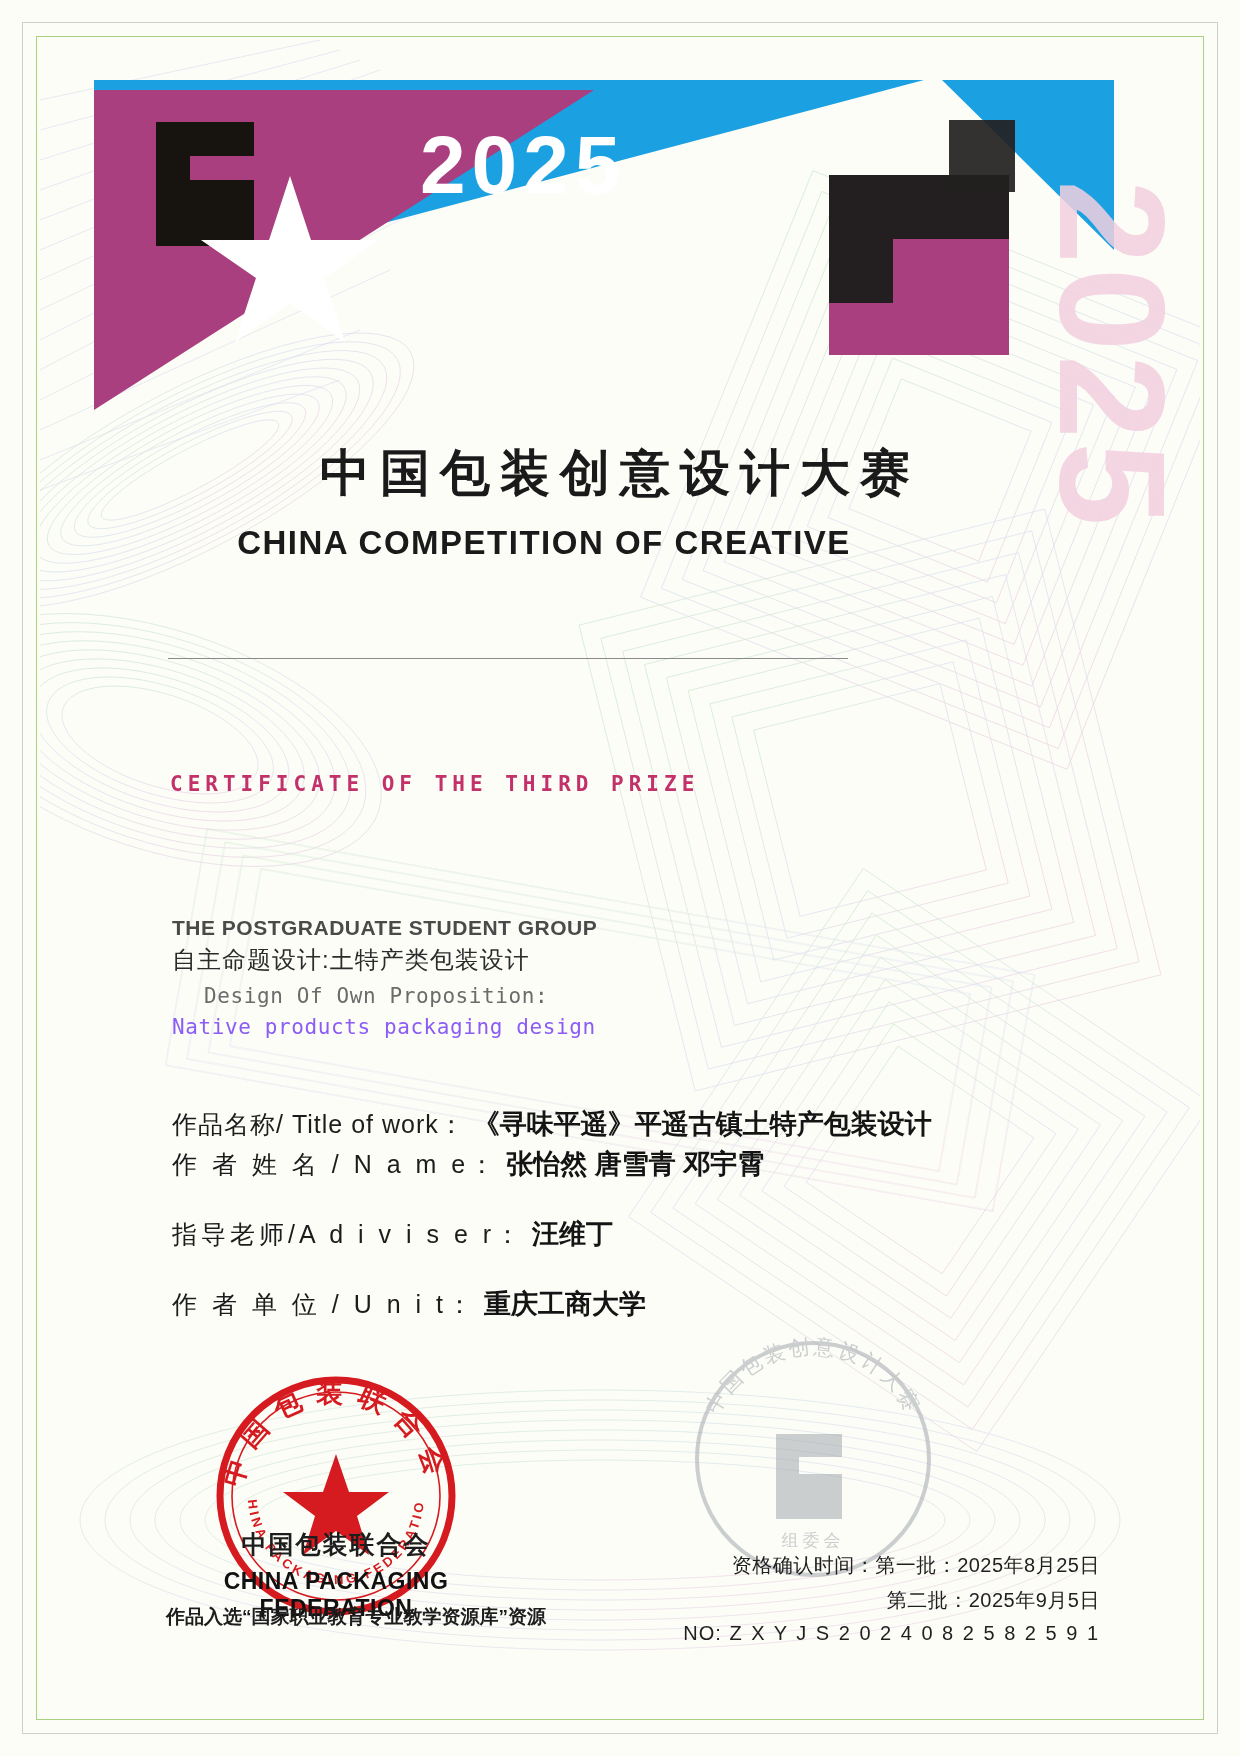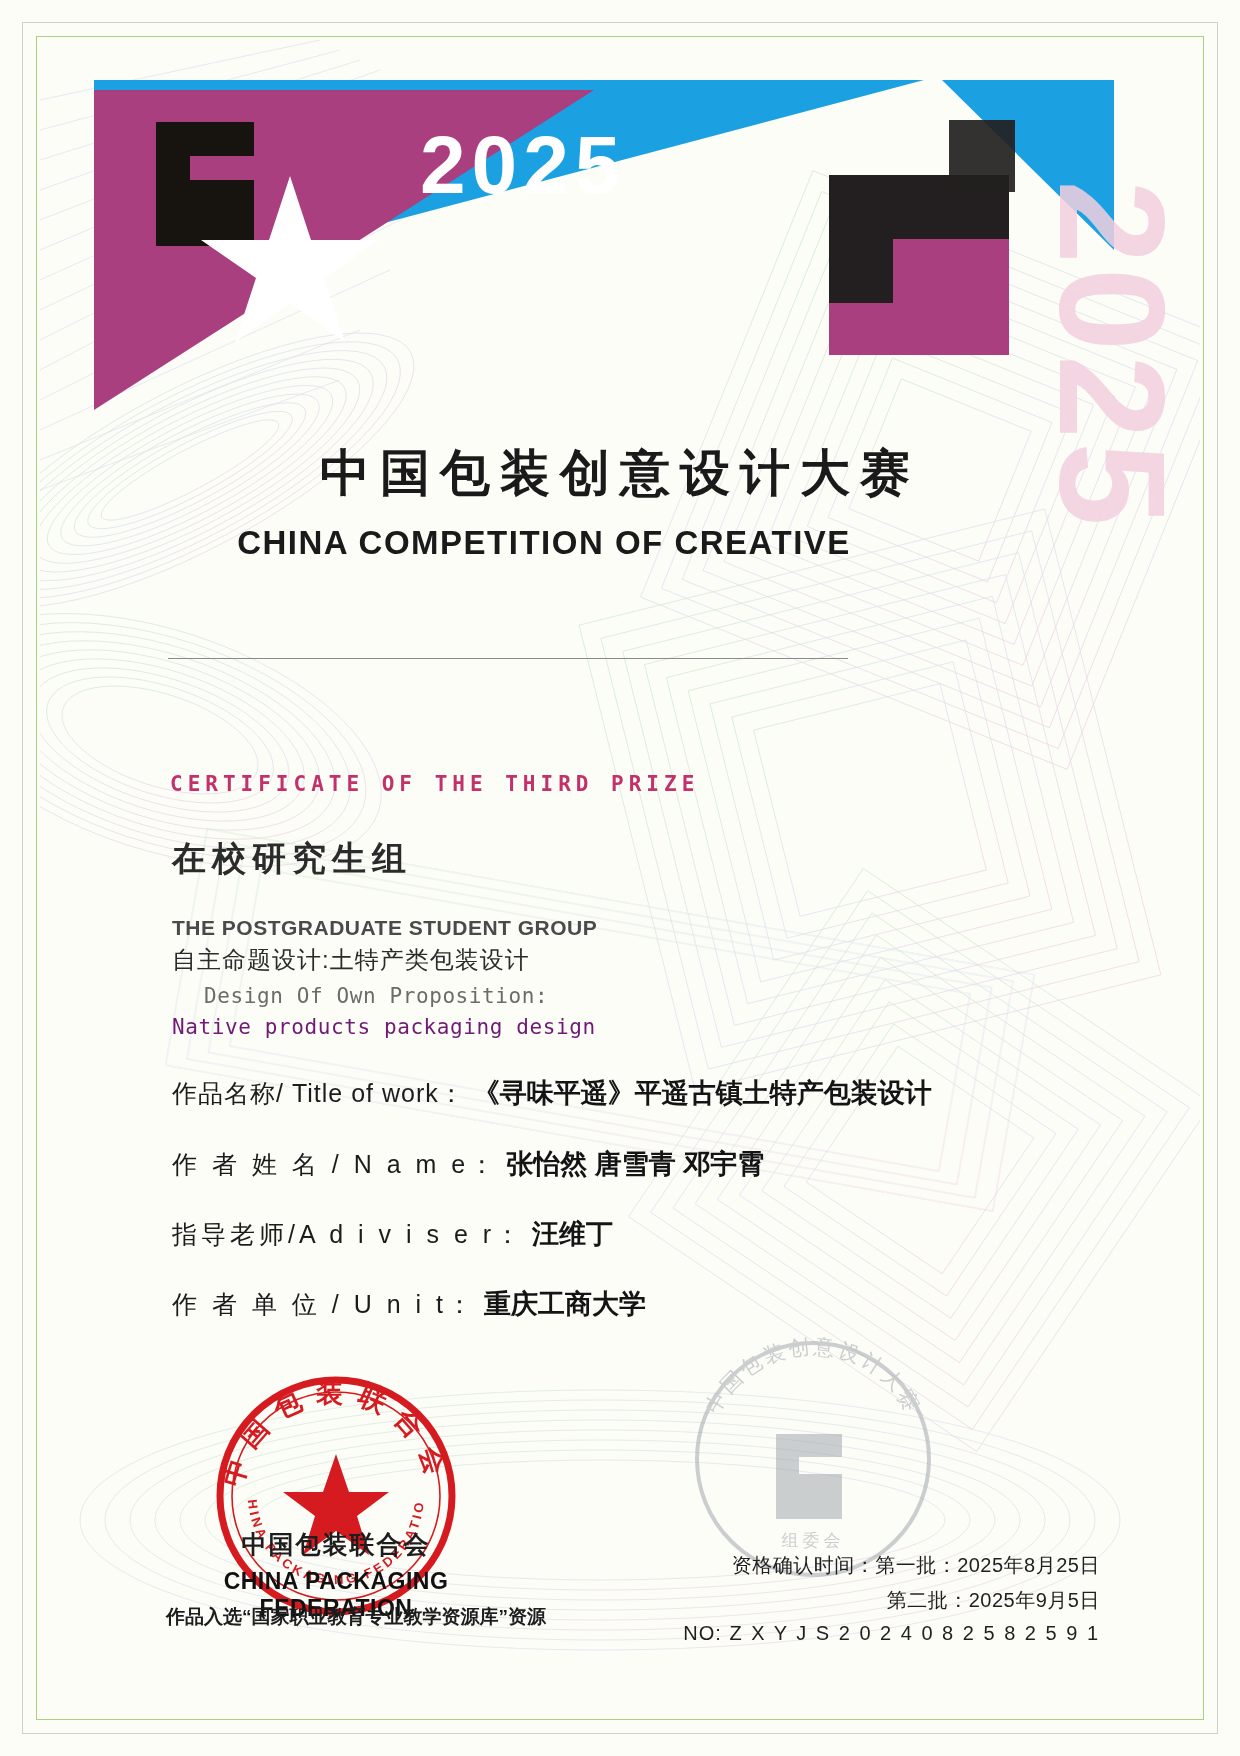--- a/index.html
+++ b/index.html
@@ -147,21 +147,21 @@
     letter-spacing: 0.6px;
     color: #6b6b6b;
     font-family: "DejaVu Sans Mono", monospace;
     margin-left: 32px;
   }
   .topic-en2 {
     position: absolute;
     left: 172px; top: 1015px;
     font-size: 21px;
     letter-spacing: 0.6px;
-    color: #701a75;
+    color: #8b5cf6;
     font-family: "DejaVu Sans Mono", monospace;
   }
 
   
   .field {
     position: absolute;
     left: 172px;
     display: flex;
     align-items: baseline;
   }
@@ -171,21 +171,21 @@
     letter-spacing: 1px;
     white-space: nowrap;
   }
   .field .val {
     font-size: 27px;
     font-weight: bold;
     color: #141414;
     white-space: nowrap;
     margin-left: 8px;
   }
-  .row-title { top: 1075px; }
+  .row-title { top: 1106px; }
   .row-name  { top: 1146px; }
   .row-adv   { top: 1216px; }
   .row-unit  { top: 1286px; }
   .row-name .lab, .row-adv .lab, .row-unit .lab { letter-spacing: 4px; }
 
   
   .seal {
     position: absolute;
     left: 208px; top: 1368px;
     width: 256px; height: 256px;
@@ -415,21 +415,20 @@
   <div class="ghost-year">2025</div>
 
   <div class="title-cn">中国包装创意设计大赛</div>
   <div class="title-en">
     <div>CHINA COMPETITION OF CREATIVE</div>
   </div>
   <div class="divider"></div>
 
   <div class="prize-en">CERTIFICATE OF THE THIRD PRIZE</div>
 
-  <div class="group-cn">在校研究生组</div>
   <div class="group-en">THE POSTGRADUATE STUDENT GROUP</div>
 
   <div class="topic-cn">自主命题设计:土特产类包装设计</div>
   <div class="topic-en1">Design Of Own Proposition:</div>
   <div class="topic-en2">Native products packaging design</div>
 
   <div class="field row-title">
     <span class="lab">作品名称/ Title of work：</span>
     <span class="val">《寻味平遥》平遥古镇土特产包装设计</span>
   </div>

